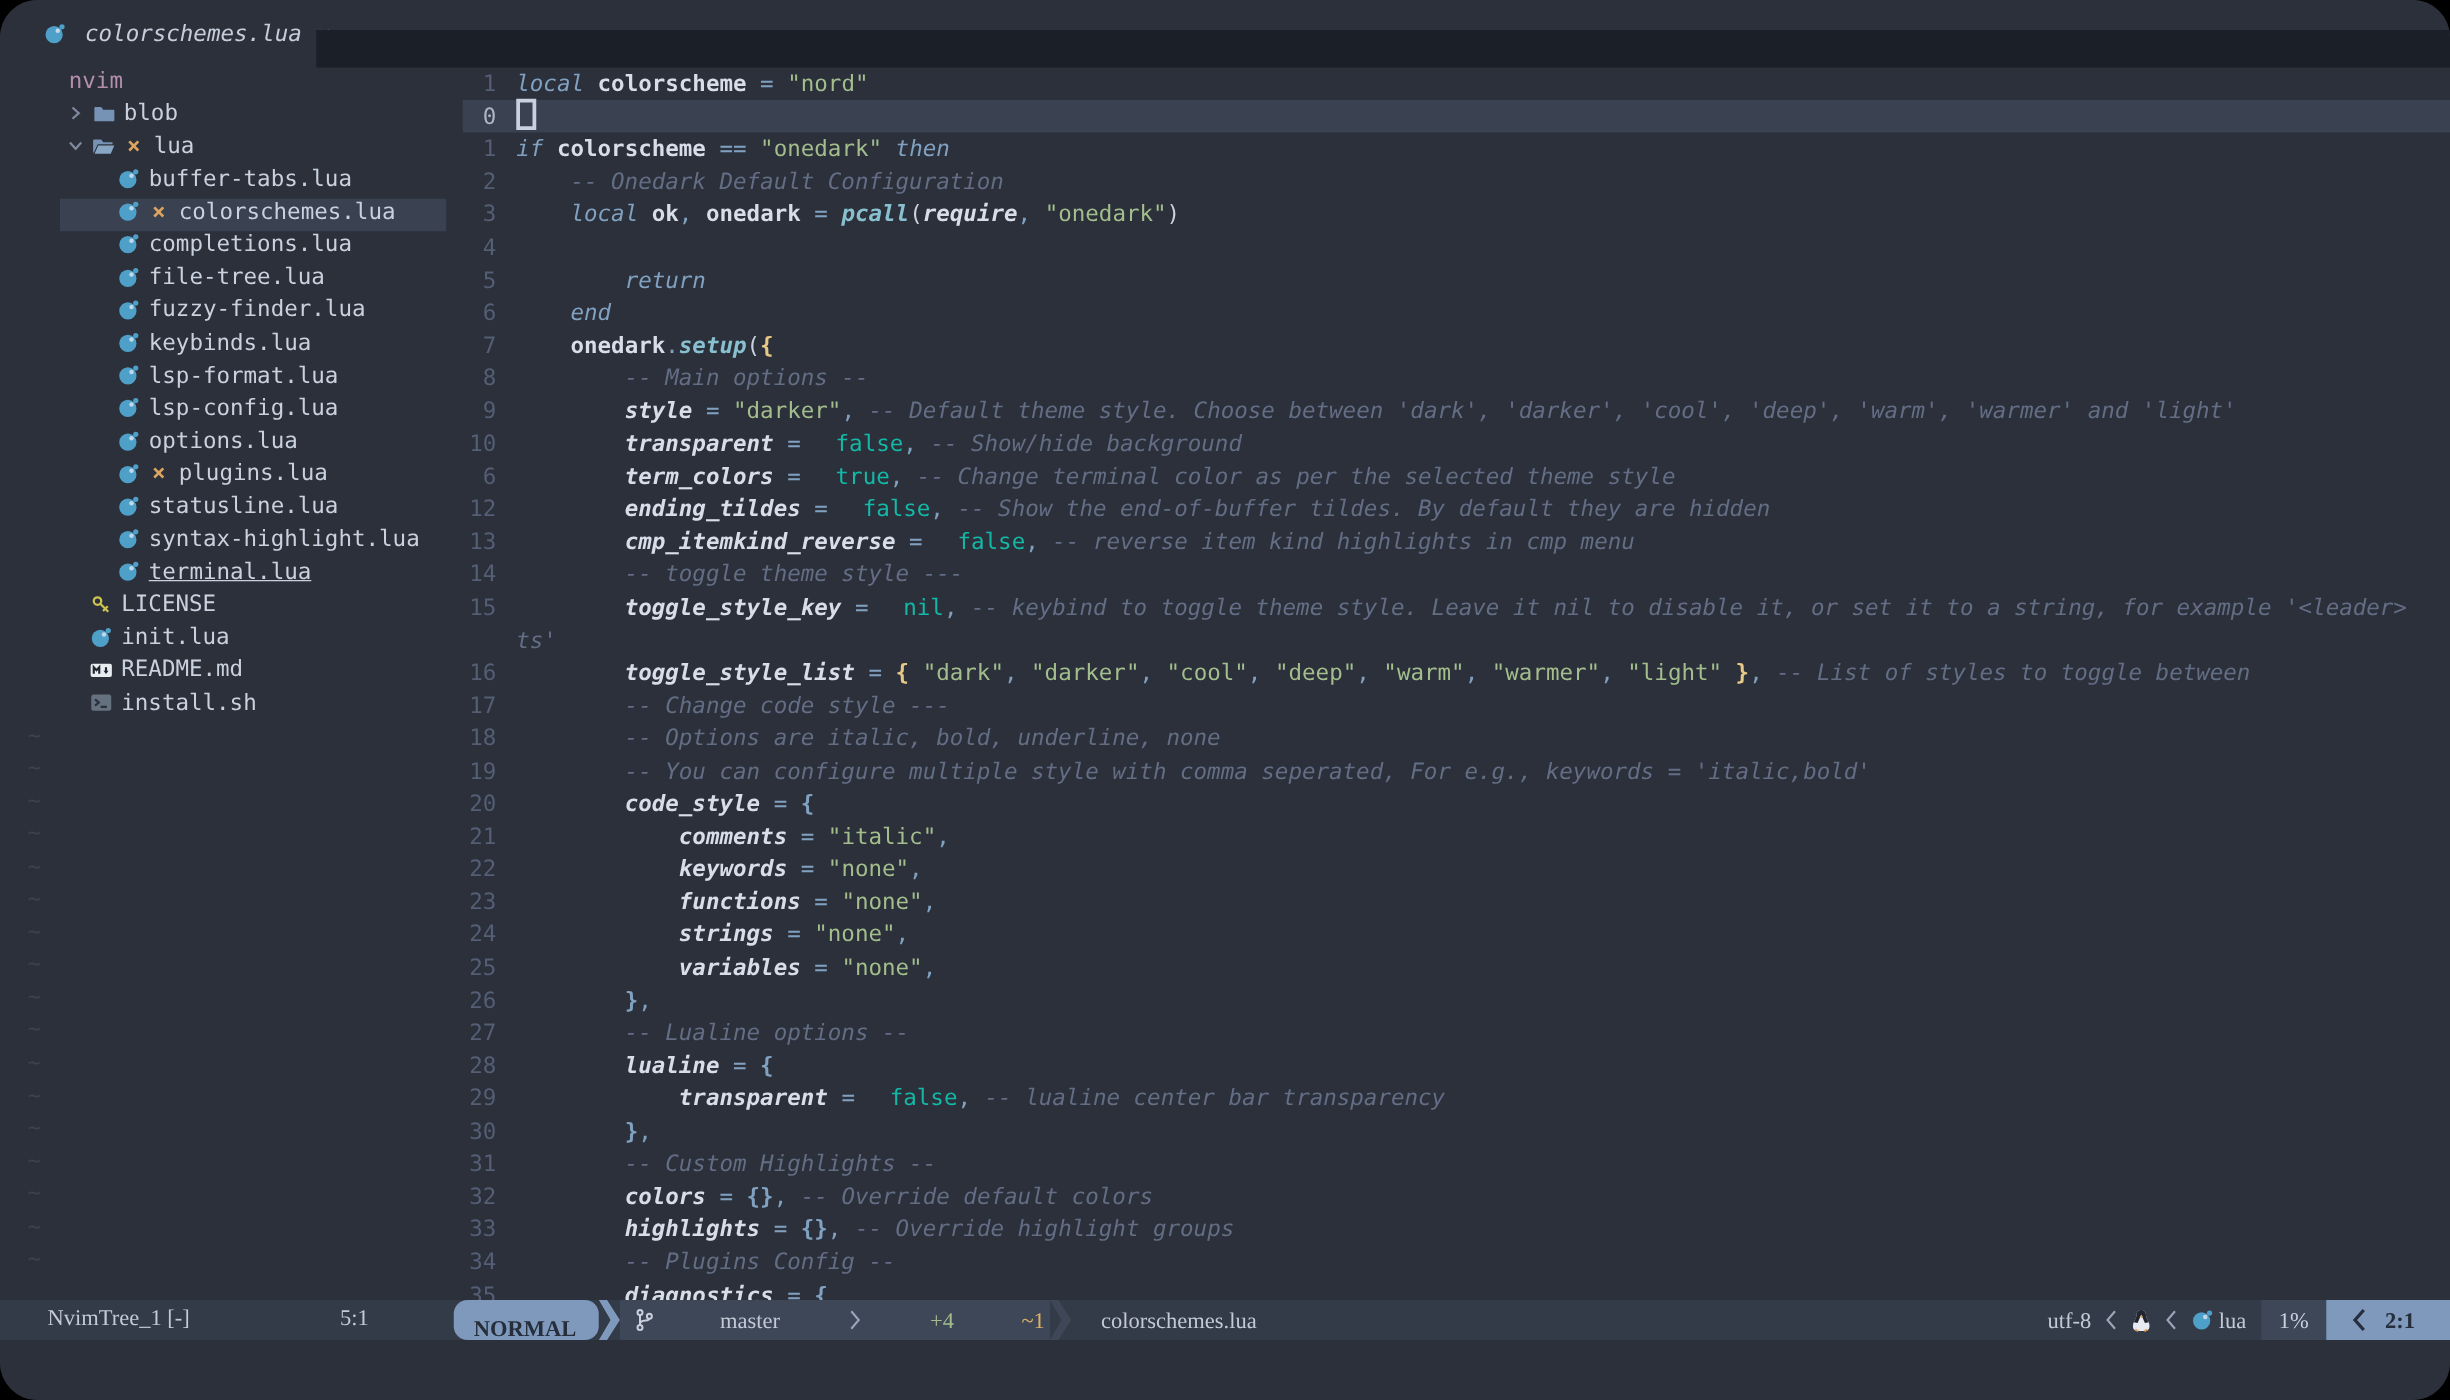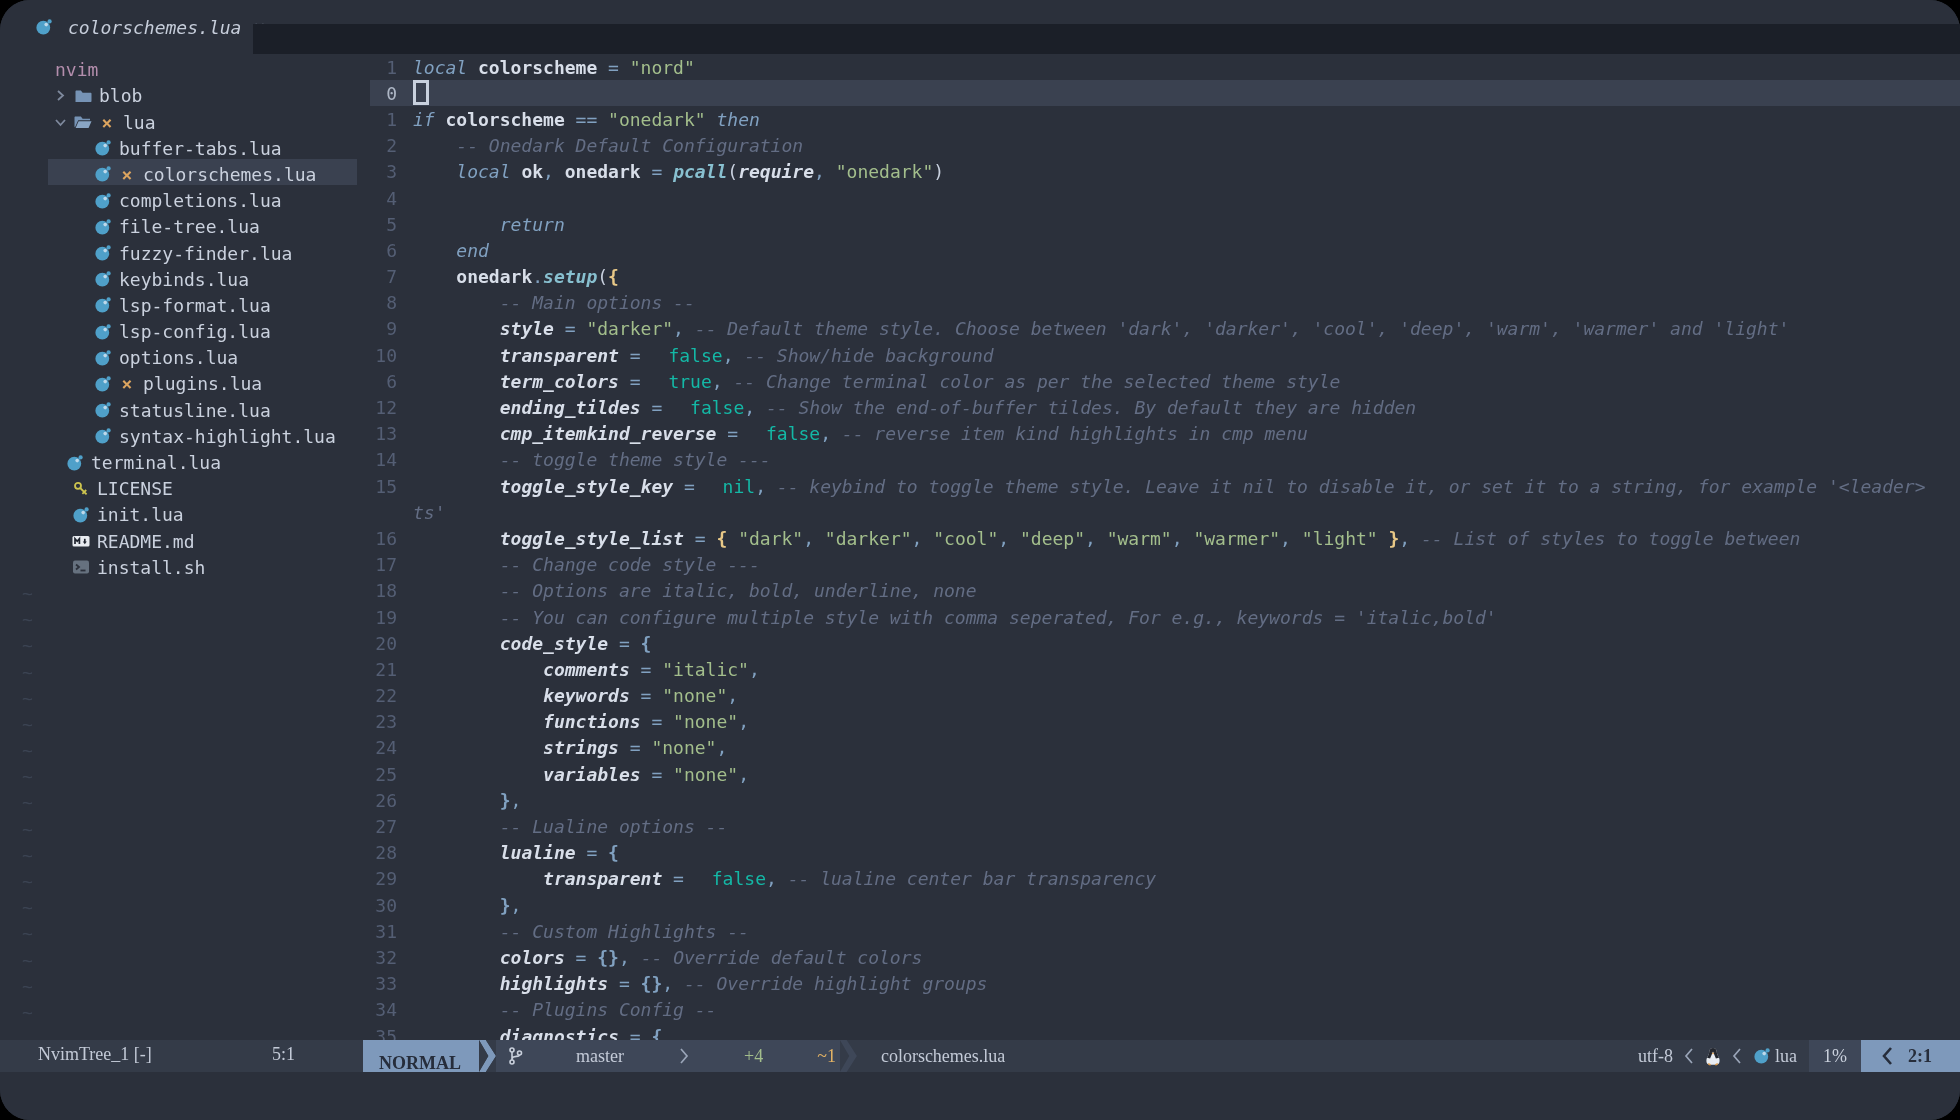--- a/index.html
+++ b/index.html
@@ -13,21 +13,21 @@
   .tab .fi{margin-left:9px;}
   .tab-label{margin-left:8px;font-style:italic;font-size:18px;color:#C6CDDA;letter-spacing:0px;}
   .tab-close{margin-left:12px;color:#8A94A6;font-size:20px;line-height:20px;}
   .tab-strip{position:absolute;left:253px;right:0;top:24px;height:30px;background:#1B1F28;}
 
   
   .main{position:absolute;left:0;top:54px;right:0;height:986px;overflow:hidden;}
 
   
   .tree{position:absolute;left:0;top:0;width:370px;bottom:0;overflow:hidden;}
-  .trow{position:relative;height:26.2px;display:flex;align-items:flex-end;font-size:18px;color:#CAD1DE;white-space:pre;}
+  .trow{position:relative;height:26.2px;display:flex;align-items:flex-start;font-size:18px;color:#CAD1DE;white-space:pre;}
   .trow .z{position:relative;z-index:1;display:flex;align-items:center;}
   .trow .hl{position:absolute;left:48px;right:13px;top:0;bottom:0;background:#3A4150;z-index:0;}
   .t-root{color:#B48EAD;}
   .chev{width:21px;display:inline-flex;align-items:center;}
   .fi{width:18px;height:18px;display:inline-flex;align-items:center;justify-content:center;flex:0 0 18px;}
   .fi svg{display:block;}
   .fi{margin-right:7px;}
   .mod{color:#DCA45F;font-weight:bold;width:16px;margin-right:8px;display:inline-block;text-align:center;}
   .tilde{color:#3B4352;font-size:18px;}
 
@@ -54,21 +54,21 @@
   .c-brY{color:#E8C887;font-weight:bold;}
   .c-brB{color:#81A1C1;font-weight:bold;}
   .c-pun{color:#C9D1DF;}
 
   
   .statusline{position:absolute;left:0;top:1040px;right:0;height:32px;background:#343B48;display:flex;align-items:stretch;font-size:18px;color:#C3CAD7;overflow:hidden;font-family:Liberation Serif, serif;}
   .sl-left{position:relative;flex:0 0 363px;}
   .sl-buf{position:absolute;left:38px;top:4px;}
   .sl-loc{position:absolute;left:272px;top:4px;}
   .seg{display:flex;align-items:center;}
-  .seg-mode{background:#7E99BB;color:#262D3B;font-weight:bold;padding:15px 18px 0 16px;}
+  .seg-mode{background:#7E99BB;color:#262D3B;font-weight:bold;padding:15px 18px 0 16px;border-radius:11px;}
   .stripe{flex:0 0 17px;width:17px;}
   .stripe-blue{background:#7E99BB;clip-path:polygon(0 0,40% 0,100% 50%,40% 100%,0 100%,55% 50%);}
   .seg-git{background:#3E4758;padding:0 4px 0 10px;display:flex;align-items:center;gap:44px;}
   .stripe-gray{background:#3E4758;clip-path:polygon(0 0,40% 0,100% 50%,40% 100%,0 100%,55% 50%);}
   .git-branch{margin-right:8px;display:flex;align-items:center;}
   .thinchev{display:flex;align-items:center;margin:0 10px;}
   .g-add{color:#A3BE8C;margin-right:10px;}
   .g-chg{color:#E2B264;}
   .sl-file{margin-left:24px;display:flex;align-items:center;}
   .sl-spacer{flex:1;}
@@ -166,21 +166,21 @@
         <div class="trow" style="padding-left: 94px;"><span class="z"><span class="fi"><svg width="18" height="18" viewBox="0 0 18 18">
                 <circle cx="8.3" cy="9.7" r="6.9" fill="#4FA0C9"></circle>
                 <circle cx="14.6" cy="3.4" r="2.1" fill="#4FA0C9"></circle>
                 <circle cx="11.2" cy="6.6" r="1.8" fill="#BFD9EB"></circle>
               </svg></span><span>statusline.lua</span></span></div>
         <div class="trow" style="padding-left: 94px;"><span class="z"><span class="fi"><svg width="18" height="18" viewBox="0 0 18 18">
                 <circle cx="8.3" cy="9.7" r="6.9" fill="#4FA0C9"></circle>
                 <circle cx="14.6" cy="3.4" r="2.1" fill="#4FA0C9"></circle>
                 <circle cx="11.2" cy="6.6" r="1.8" fill="#BFD9EB"></circle>
               </svg></span><span>syntax-highlight.lua</span></span></div>
-        <div class="trow" style="padding-left: 66px;"><span class="z"><span class="fi"><svg width="18" height="18" viewBox="0 0 18 18">
+        <div class="trow" style="padding-left: 94px; text-decoration: underline;"><span class="z"><span class="fi"><svg width="18" height="18" viewBox="0 0 18 18">
                 <circle cx="8.3" cy="9.7" r="6.9" fill="#4FA0C9"></circle>
                 <circle cx="14.6" cy="3.4" r="2.1" fill="#4FA0C9"></circle>
                 <circle cx="11.2" cy="6.6" r="1.8" fill="#BFD9EB"></circle>
               </svg></span><span>terminal.lua</span></span></div>
         <div class="trow" style="padding-left: 72px;"><span class="z"><span class="fi"><svg width="18" height="18" viewBox="0 0 18 18">
                 <circle cx="6" cy="5.8" r="3" fill="none" stroke="#CDC44F" stroke-width="1.8"></circle>
                 <path d="M8.2 8 L14.6 14.4 M12.2 12 l2-2 M10.4 13.8 l1.6-1.6" stroke="#CDC44F" stroke-width="1.8" fill="none"></path>
               </svg></span><span>LICENSE</span></span></div>
         <div class="trow" style="padding-left: 72px;"><span class="z"><span class="fi"><svg width="18" height="18" viewBox="0 0 18 18">
                 <circle cx="8.3" cy="9.7" r="6.9" fill="#4FA0C9"></circle>

